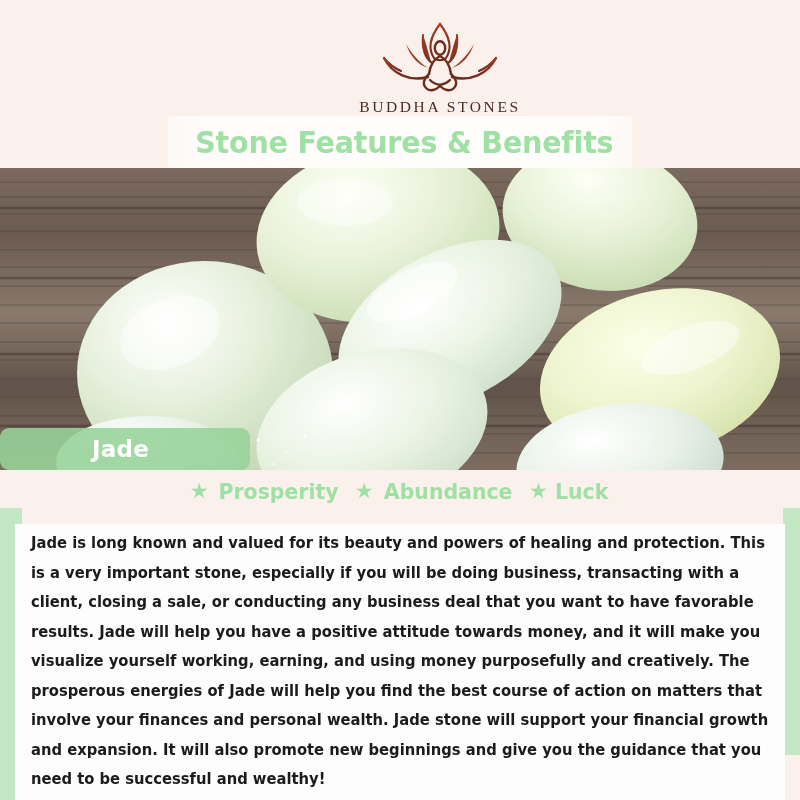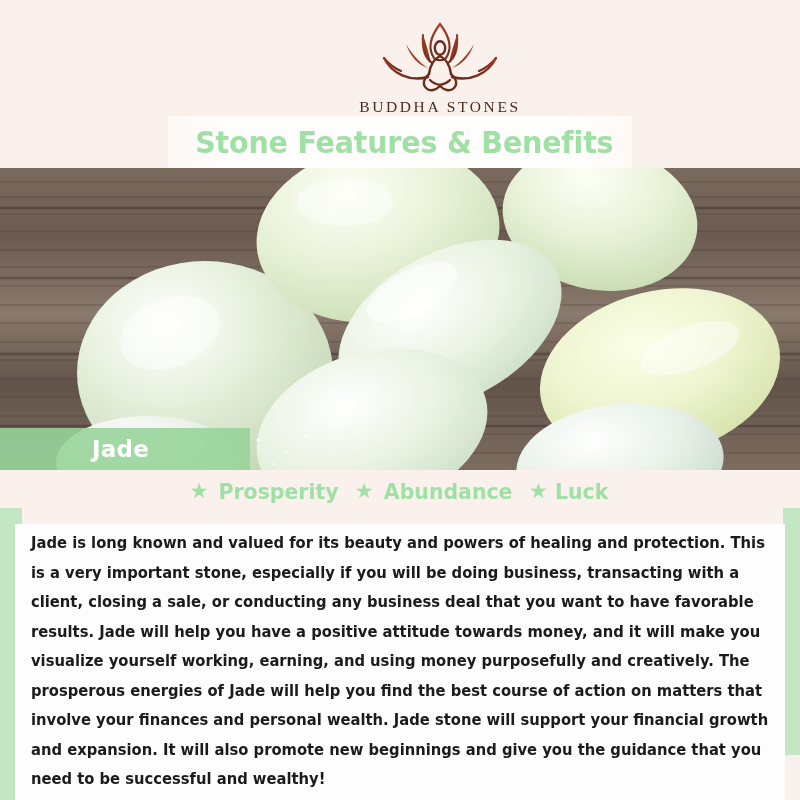--- a/index.html
+++ b/index.html
@@ -140,20 +140,21 @@
   .jade-band {
     position: absolute;
     top: 428px;
     left: 0;
     width: 250px;
     height: 42px;
     background: rgba(150, 211, 152, .88);
     z-index: 3;
     display: flex;
     align-items: center;
+    border-radius: 9px;
   }
   .jade-text {
     margin-left: 92px;
     color: #ffffff;
     font-family: "DejaVu Sans", sans-serif;
     font-weight: 700;
     font-size: 23px;
     letter-spacing: .2px;
   }
 

